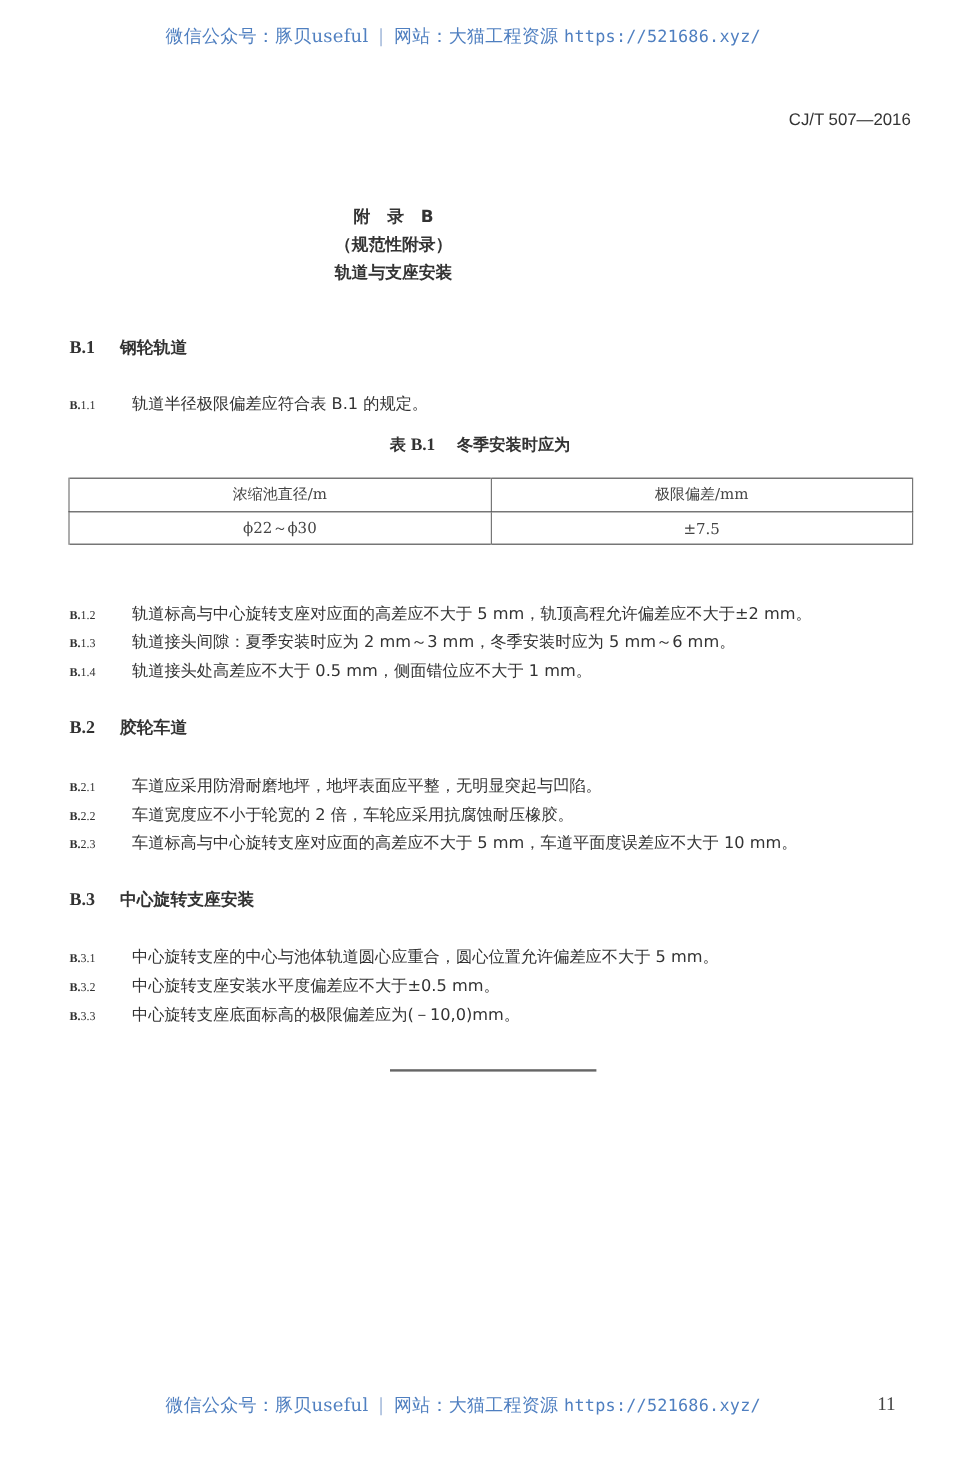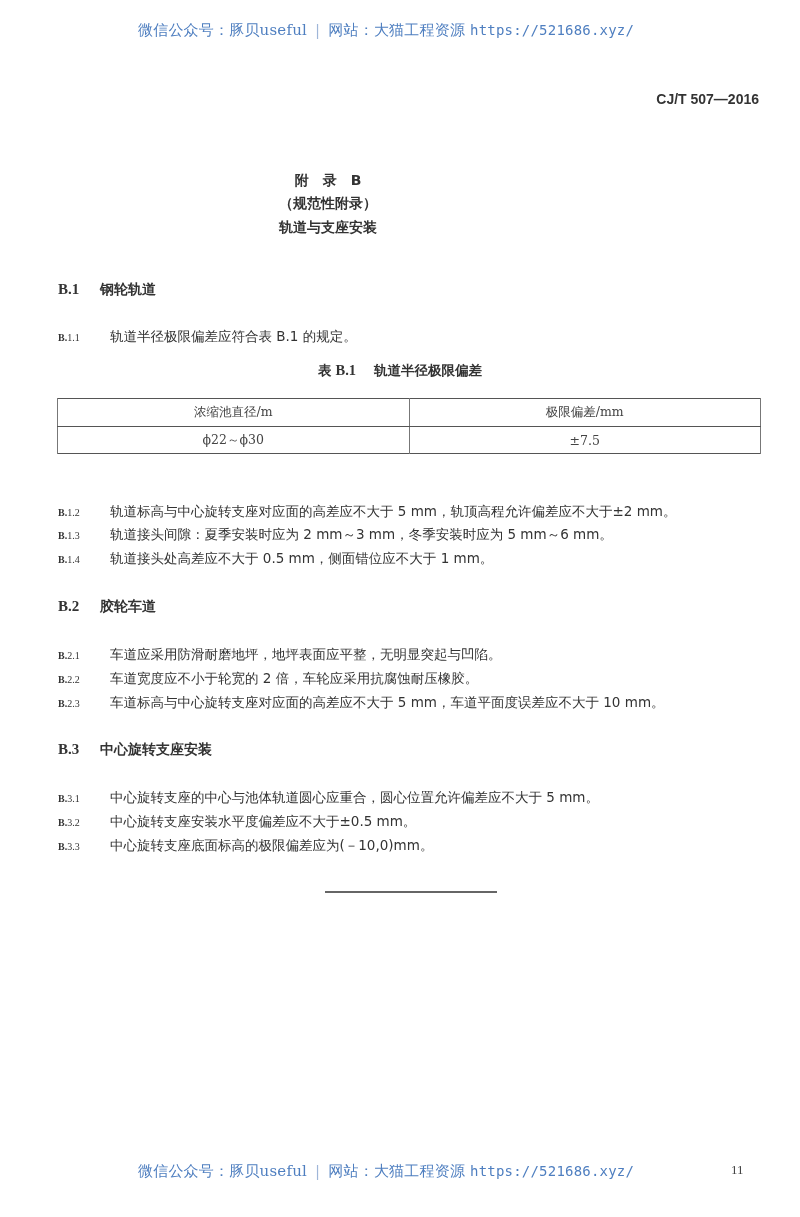--- a/index.html
+++ b/index.html
@@ -9,21 +9,21 @@
     font-family: "DejaVu Serif", "Liberation Serif", serif;
   }
   .watermark {
     position: absolute; font-size: 15px; color: #4f7fc0;
     font-family: "DejaVu Serif", "Liberation Serif", serif; white-space: nowrap;
     letter-spacing: 0.2px;
   }
   .watermark .sep { color: #9fb6d8; margin: 0 8px; }
   .watermark .url { font-family: "DejaVu Sans Mono", "Liberation Mono", monospace; font-size: 14px; }
   .std-code {
-    position: absolute; right: 41px; top: 91px; font-size: 14px; font-weight: bold;
+    position: absolute; right: 41px; top: 91px; font-size: 14px; font-weight: normal;
     font-family: "Liberation Sans", "DejaVu Sans", sans-serif; color: #333; text-align: right;
   }
   .center-title {
     position: absolute; left: 0; width: 656px; text-align: center;
     font-family: "DejaVu Sans", sans-serif; font-weight: bold; font-size: 14px; color: #333;
   }
   .sec-head {
     position: absolute; left: 58px; font-family: "DejaVu Sans", sans-serif;
     font-weight: bold; font-size: 14px; color: #333;
   }
@@ -46,21 +46,21 @@
     position: absolute; left: 57px; top: 398px; width: 704px; border-collapse: collapse;
     border: 1.5px solid #555; font-family: "DejaVu Serif", serif; font-size: 12.5px; color: #444;
   }
   table.spec td, table.spec th {
     height: 26px; padding: 0; text-align: center; font-weight: normal;
     border-left: 1px solid #777; border-right: 1px solid #777;
   }
   table.spec th { border-bottom: 1.5px solid #555; height: 27px; }
   table.spec tr.r1 td { border-bottom: 1px solid #bbb; }
   .rule { position: absolute; left: 325px; top: 891px; width: 172px; height: 2px; background: #666; }
-  .page-num { position: absolute; left: 731px; top: 1162px; font-size: 13px; color: #444; font-family: "Liberation Serif", serif; text-align: right; }
+  .page-num { position: absolute; left: 731px; top: 1162px; font-size: 16px; color: #444; font-family: "Liberation Serif", serif; text-align: right; }
 </style>
 </head>
 <body>
 
 <div class="watermark" style="left:138px; top:21px;">
   <span>微信公众号：豚贝useful</span><span class="sep">|</span><span>网站：大猫工程资源</span>
   <span class="url">https://521686.xyz/</span>
 </div>
 
 <div class="std-code">CJ/T 507—2016</div>
@@ -70,21 +70,21 @@
 <div class="center-title" style="top:219px;">轨道与支座安装</div>
 
 <div class="sec-head" style="top:281px;">
   <span class="num">B.1</span><span>钢轮轨道</span>
 </div>
 <div class="clause" style="top:328px;">
   <span class="num"><span>B.</span><span class="sub">1.1</span></span><span>轨道半径极限偏差应符合表 B.1 的规定。</span>
 </div>
 
 <div class="table-caption">
-  <span>表</span><span class="tnum">B.1</span><span>轨道半径极限偏差</span>
+  <span>表</span><span class="tnum">B.1</span><span>冬季安装时应为</span>
 </div>
 
 <table class="spec">
   <tbody>
       <tr>
     <th style="width:50%;">浓缩池直径/m</th>
     <th>极限偏差/mm</th>
   </tr>
   <tr>
     <td>ϕ22～ϕ30</td>

